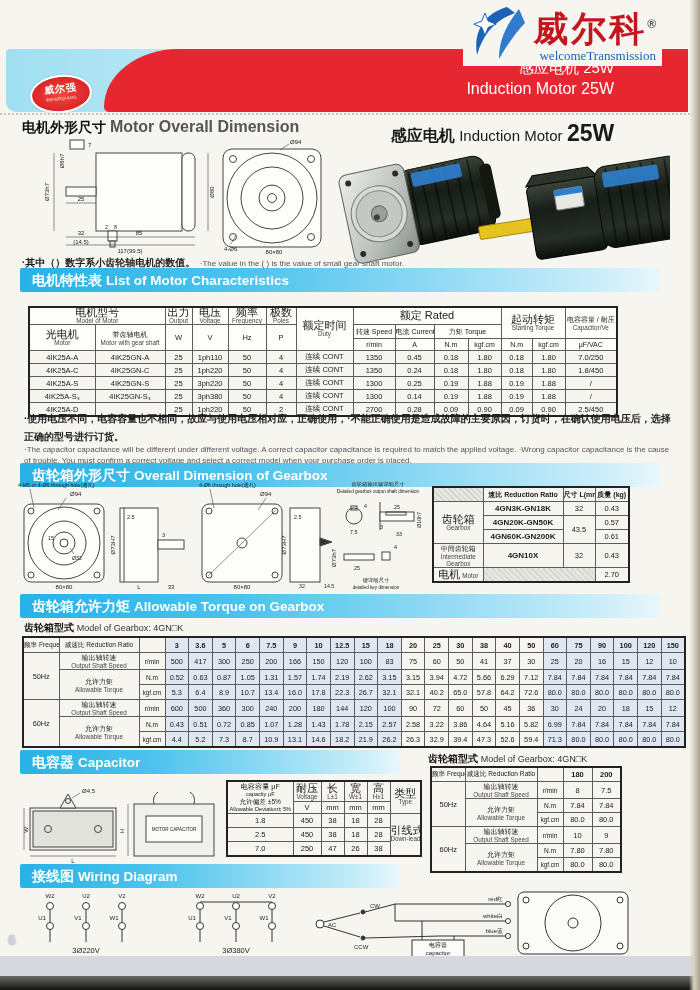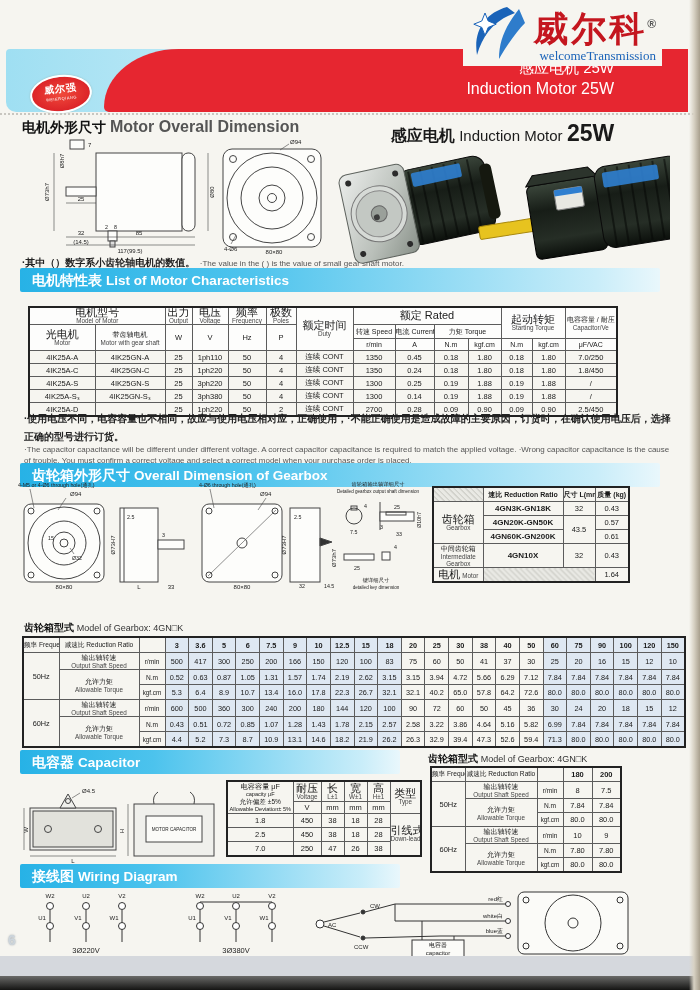--- a/index.html
+++ b/index.html
@@ -507,25 +507,29 @@
             <div class="en">Intermediate</div>
             <div class="en">Gearbox</div>
           </td>
       <td class="mdl">4GN10X</td>
       <td>32</td>
       <td>0.43</td>
     </tr>
     <tr>
       <td><span class="cn">电机</span> <span class="en">Motor</span></td>
       <td colspan="2" class="hatch"></td>
-      <td>1.64</td>
+      <td>2.70</td>
     </tr>
   </tbody>
     </table>
 
+  <div class="abs sec-banner" style="left:20px;top:594px;width:640px;">
+    <span>齿轮箱允许力矩</span>
+    <span class="bn-en">Allowable Torque on Gearbox</span>
+  </div>
   <div class="abs model-line" style="left:24px;top:621px;">
     <span>齿轮箱型式</span>
     <span class="en">Model of Gearbox: 4GN□K</span>
   </div>
 
   <table class="abs tq-table">
     <colgroup>
         <col style="width:36px">
         <col style="width:80px">
         <col style="width:26px">

